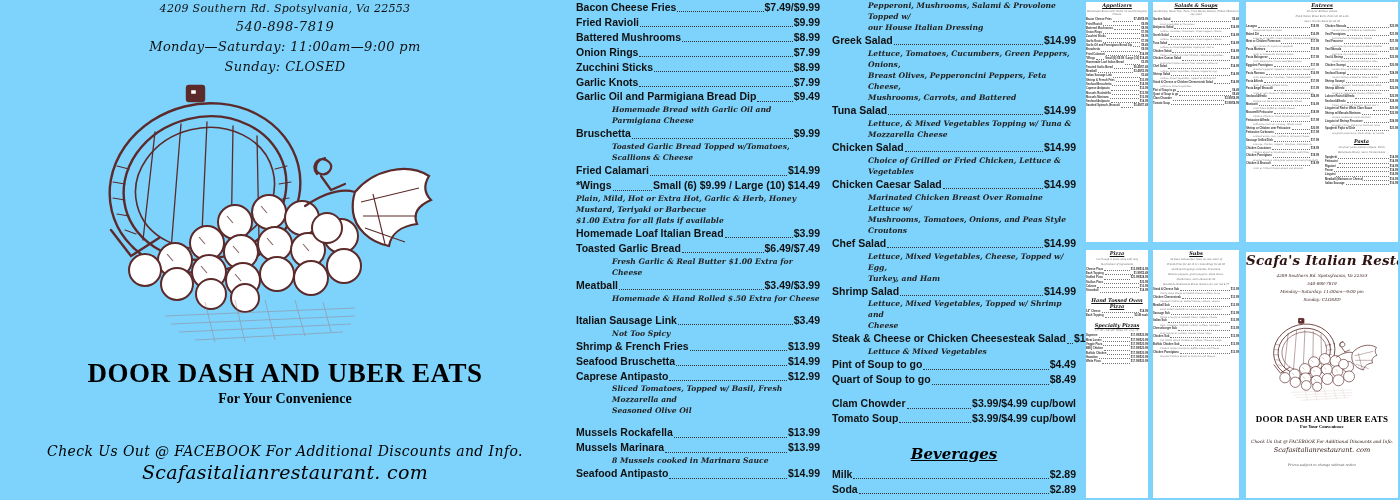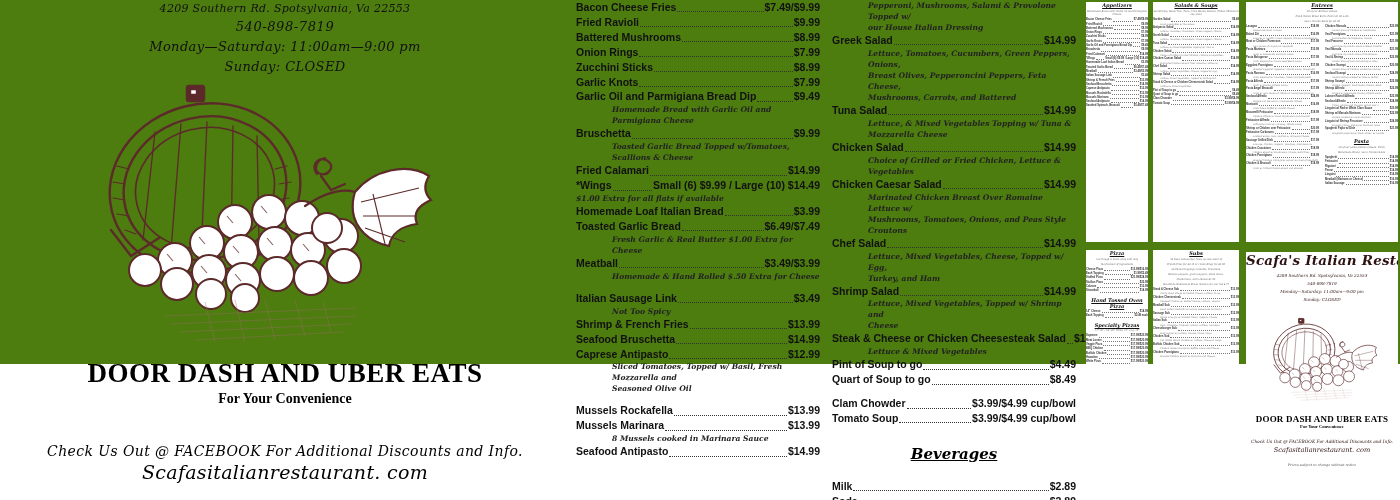--- a/index.html
+++ b/index.html
@@ -5,22 +5,22 @@
   * { box-sizing: border-box; }
   html, body {
     margin: 0; padding: 0;
     width: 1400px; height: 500px;
     background: #ffffff;
     font-family: "Liberation Sans", sans-serif;
     overflow: hidden;
   }
   #page {
     position: relative;
-    width: 1400px; height: 364px;
-    background: #4d7c0f;
+    width: 1400px; height: 500px;
+    background: #7dd3fc;
   }
 
   
   .cover {
     position: absolute;
     left: 0; top: 0;
     width: 570px; height: 500px;
     padding: 0 20px;
   }
   .cover-header {
@@ -80,21 +80,21 @@
     font-family: "Liberation Sans", sans-serif;
     color: #111;
   }
   .sec-title {
     text-align: center;
     font-family: "DejaVu Serif", serif;
     font-style: italic;
     font-weight: 700;
     font-size: 15px;
     text-decoration: underline;
-    margin: 10px 0 16px 0;
+    margin: 10px 0 4px 0;
     color: #000;
   }
   .item {
     display: flex;
     align-items: flex-end;
     font-size: 10.5px;
     font-weight: 700;
     line-height: 1.42;
     white-space: nowrap;
     color: #111;
@@ -395,20 +395,21 @@
       <div class="item">
         <span class="nm">Fried Calamari</span>
         <span class="dots"></span>
         <span class="pr">$14.99</span>
       </div>
       <div class="item">
         <span class="nm">*Wings</span>
         <span class="dots"></span>
         <span class="pr">Small (6) $9.99 / Large (10) $14.49</span>
       </div>
+      <div class="desc desc-left">Plain, Mild, Hot or Extra Hot, Garlic &amp; Herb, Honey Mustard, Teriyaki or Barbecue</div>
       <div class="desc desc-left">$1.00 Extra for all flats if available</div>
       <div class="item">
         <span class="nm">Homemade Loaf Italian Bread </span>
         <span class="dots"></span>
         <span class="pr">$3.99</span>
       </div>
       <div class="item">
         <span class="nm">Toasted Garlic Bread</span>
         <span class="dots"></span>
         <span class="pr">$6.49/$7.49</span>

